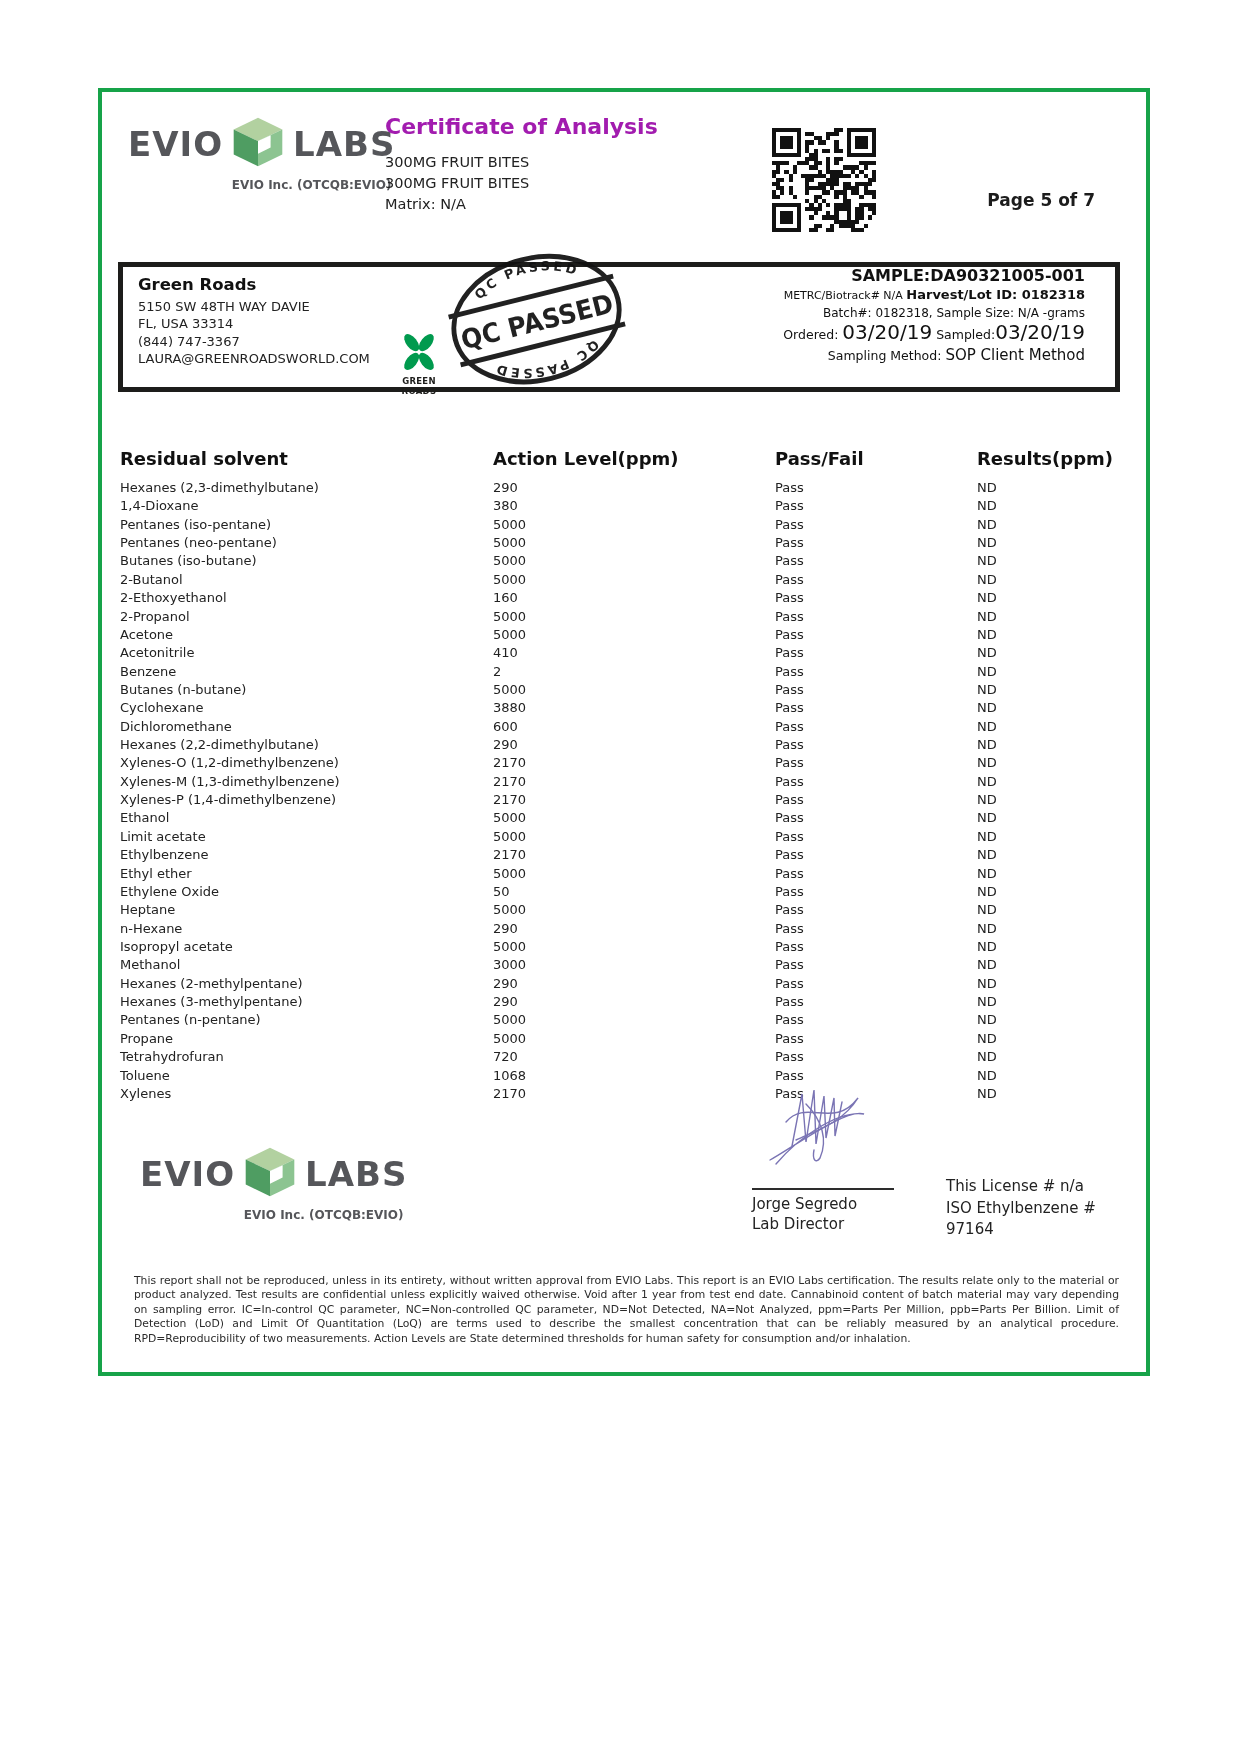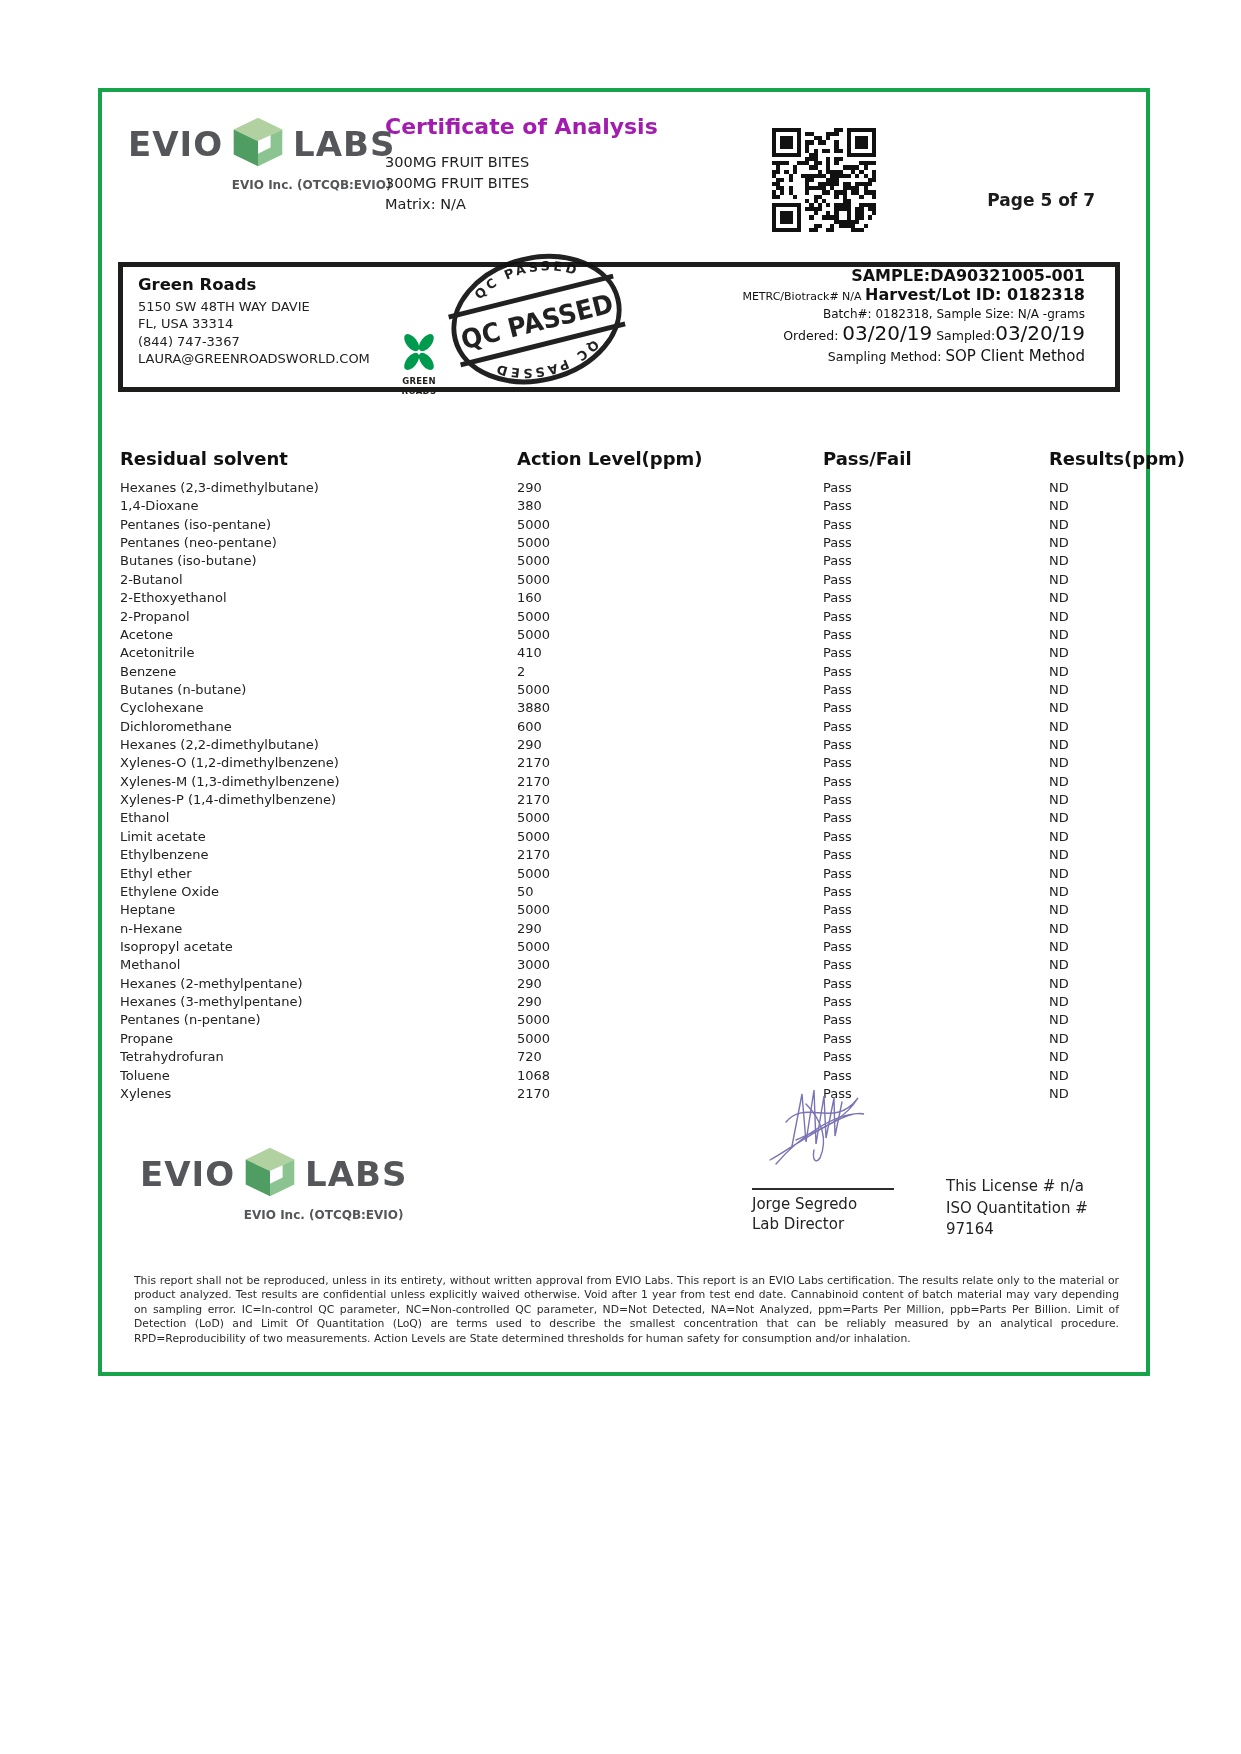--- a/index.html
+++ b/index.html
@@ -27,28 +27,28 @@
 
   .gr-logo{left:391px;top:330px;width:56px;text-align:center;}
   .gr-label{font-size:8.5px;font-weight:bold;letter-spacing:.3px;color:#1d1d1b;margin-top:-2px;}
 
   .stamp{left:448px;top:252px;width:178px;height:138px;transform:rotate(-14deg);opacity:.93;}
   .stamp text{font-family:"DejaVu Sans","Liberation Sans",sans-serif;}
 
   .sample{left:600px;top:266px;width:485px;text-align:right;color:#111;}
   .sample .l1{font-size:16px;font-weight:bold;line-height:20px;}
   .sample .l2{font-size:11px;line-height:18px;}
-  .sample .l2 b{font-size:16px;}
+  .sample .l2 b{font-size:13px;}
   .sample .l3{font-size:12px;line-height:17px;}
   .sample .l4,.sample .l5,.sample .l6{font-size:12.5px;line-height:21px;}
   .sample .big{font-size:20px;}
   .sample .med{font-size:15px;}
 
   .solvent-table{left:120px;top:448px;width:995px;}
-  .thead,.trow{display:grid;grid-template-columns:373px 282px 202px 1fr;gap:24px;}
+  .thead,.trow{display:grid;grid-template-columns:373px 282px 202px 1fr;}
   .thead{font-size:18px;font-weight:bold;height:31px;color:#111;}
   .trow{font-size:13px;height:18.36px;line-height:18.36px;color:#222;}
 
   .address{left:477px;top:1150px;font-size:15.5px;line-height:20px;color:#222;}
   .sig-scribble{left:762px;top:1080px;width:115px;height:92px;}
   .sig-line{left:752px;top:1188px;width:142px;border-top:2px solid #2d2d2d;height:0;}
   .signer{left:752px;top:1194px;font-size:15px;line-height:20px;color:#222;}
   .license{left:946px;top:1176px;font-size:15px;line-height:21.5px;color:#222;}
 
   .disclaimer{left:134px;top:1274px;width:985px;font-size:10.8px;line-height:14.4px;color:#2b2b2b;text-align:justify;}
@@ -632,18 +632,18 @@
     </svg>
   </div>
   <div class="abs sig-line"></div>
   <div class="abs signer">
     <div>Jorge Segredo</div>
     <div>Lab Director</div>
   </div>
 
   <div class="abs license">
     <div>This License # n/a</div>
-    <div>ISO Quantitation #</div>
+    <div>ISO Ethylbenzene #</div>
     <div>97164</div>
   </div>
 
   <div class="abs disclaimer">This report shall not be reproduced, unless in its entirety, without written approval from EVIO Labs. This report is an EVIO Labs certification. The results relate only to the material or product analyzed. Test results are confidential unless explicitly waived otherwise. Void after 1 year from test end date. Cannabinoid content of batch material may vary depending on sampling error. IC=In-control QC parameter, NC=Non-controlled QC parameter, ND=Not Detected, NA=Not Analyzed, ppm=Parts Per Million, ppb=Parts Per Billion. Limit of Detection (LoD) and Limit Of Quantitation (LoQ) are terms used to describe the smallest concentration that can be reliably measured by an analytical procedure. RPD=Reproducibility of two measurements. Action Levels are State determined thresholds for human safety for consumption and/or inhalation.</div>
 </div>
 
 </body></html>

